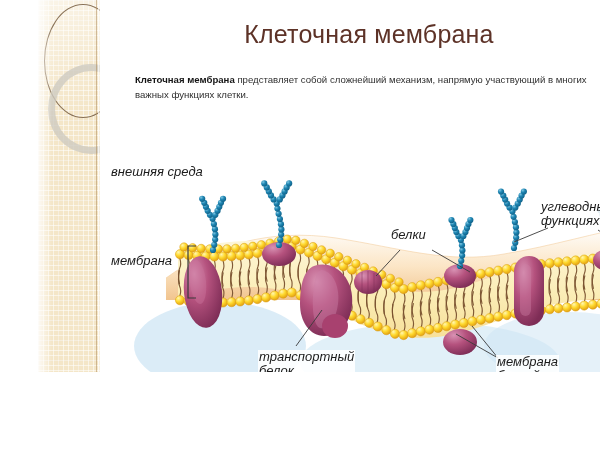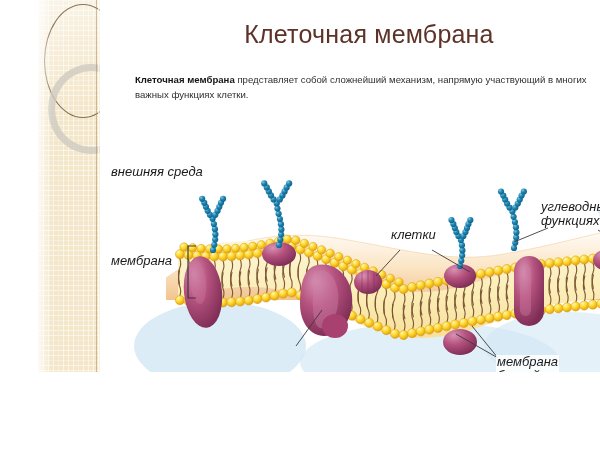--- a/index.html
+++ b/index.html
@@ -597,20 +597,22 @@
 
         <path d="M196,196 L222,160"></path>
 
         <path d="M398,208 L372,176"></path>
         <path d="M398,208 L356,184"></path>
       </g>
     </svg>
 
     <div class="dlabel lbl-outer">внешняя среда</div>
     <div class="dlabel lbl-membrane">мембрана</div>
-    <div class="dlabel lbl-proteins">клетки</div>
+    <div class="dlabel lbl-transport">транспортный
+белок</div>
+    <div class="dlabel lbl-proteins">белки</div>
     <div class="dlabel lbl-carb">углеводные
 функциях</div>
     <div class="dlabel lbl-bilayer">мембрана
 бислой</div>
   </div>
 
 </div>
 
 </body></html>

